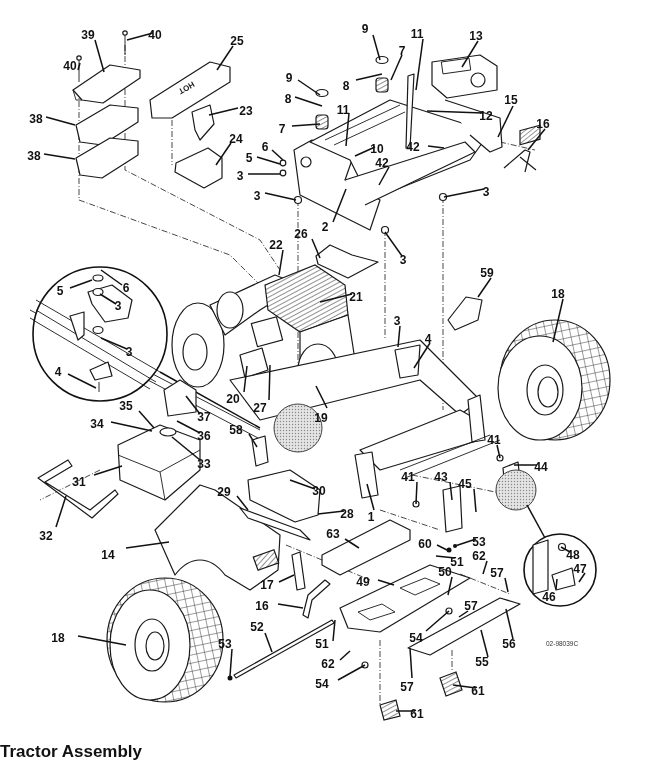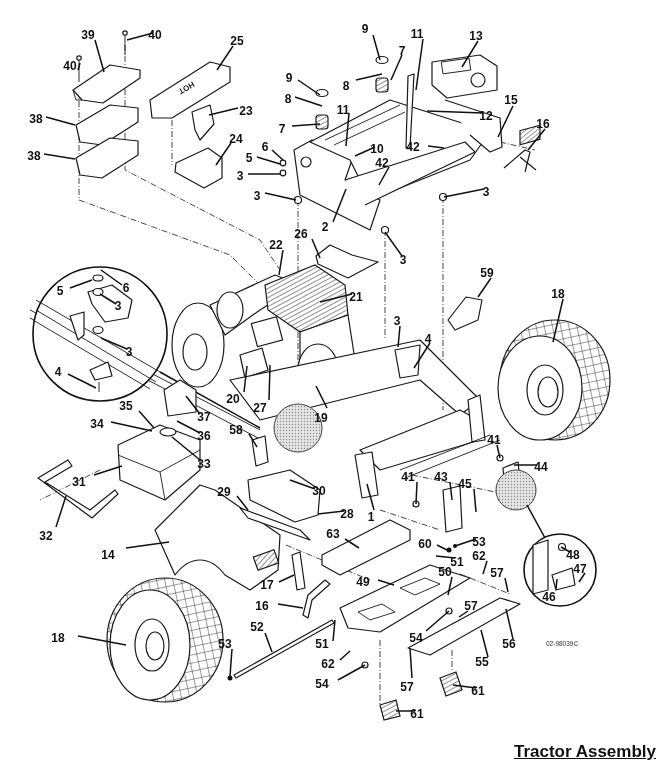--- a/index.html
+++ b/index.html
@@ -8,21 +8,21 @@
   .part { fill: #ffffff; stroke: #1a1a1a; stroke-width: 1.2; stroke-linejoin: round; }
   .part-thin { fill: none; stroke: #1a1a1a; stroke-width: 0.9; }
   .hatch { fill: url(#dots); stroke: #444; stroke-width: 1; }
   .tread { fill: url(#tread); stroke: #1a1a1a; stroke-width: 1.2; }
   .fins { fill: url(#fins); stroke: #1a1a1a; stroke-width: 1.2; }
   .dash { fill: none; stroke: #333; stroke-width: 0.9; stroke-dasharray: 6 2 1 2; }
   .leader { stroke: #111; stroke-width: 1.5; }
   .callout { font-family: "Liberation Sans", sans-serif; font-weight: bold; font-size: 12px; fill: #111; }
   .code { font-family: "Liberation Sans", sans-serif; font-size: 6.5px; fill: #333; }
   .inset { fill: #ffffff; stroke: #111; stroke-width: 1.6; }
-  .caption { position: absolute; left: 0; width: 656px; top: 742px; text-align: right; font-family: "Liberation Sans", sans-serif; font-weight: bold; font-size: 17px; color: #111; text-decoration: underline; }
+  .caption { position: absolute; left: 0; width: 656px; top: 742px; text-align: left; font-family: "Liberation Sans", sans-serif; font-weight: bold; font-size: 17px; color: #111; }
 </style>
 </head>
 <body>
 
 <svg id="diagram" viewBox="0 0 656 768" xmlns="http://www.w3.org/2000/svg">
   <defs>
     <pattern id="dots" width="3" height="3" patternUnits="userSpaceOnUse">
       <rect width="3" height="3" fill="#e4e4e4"></rect>
       <circle cx="1.5" cy="1.5" r="0.7" fill="#8a8a8a"></circle>
     </pattern>

